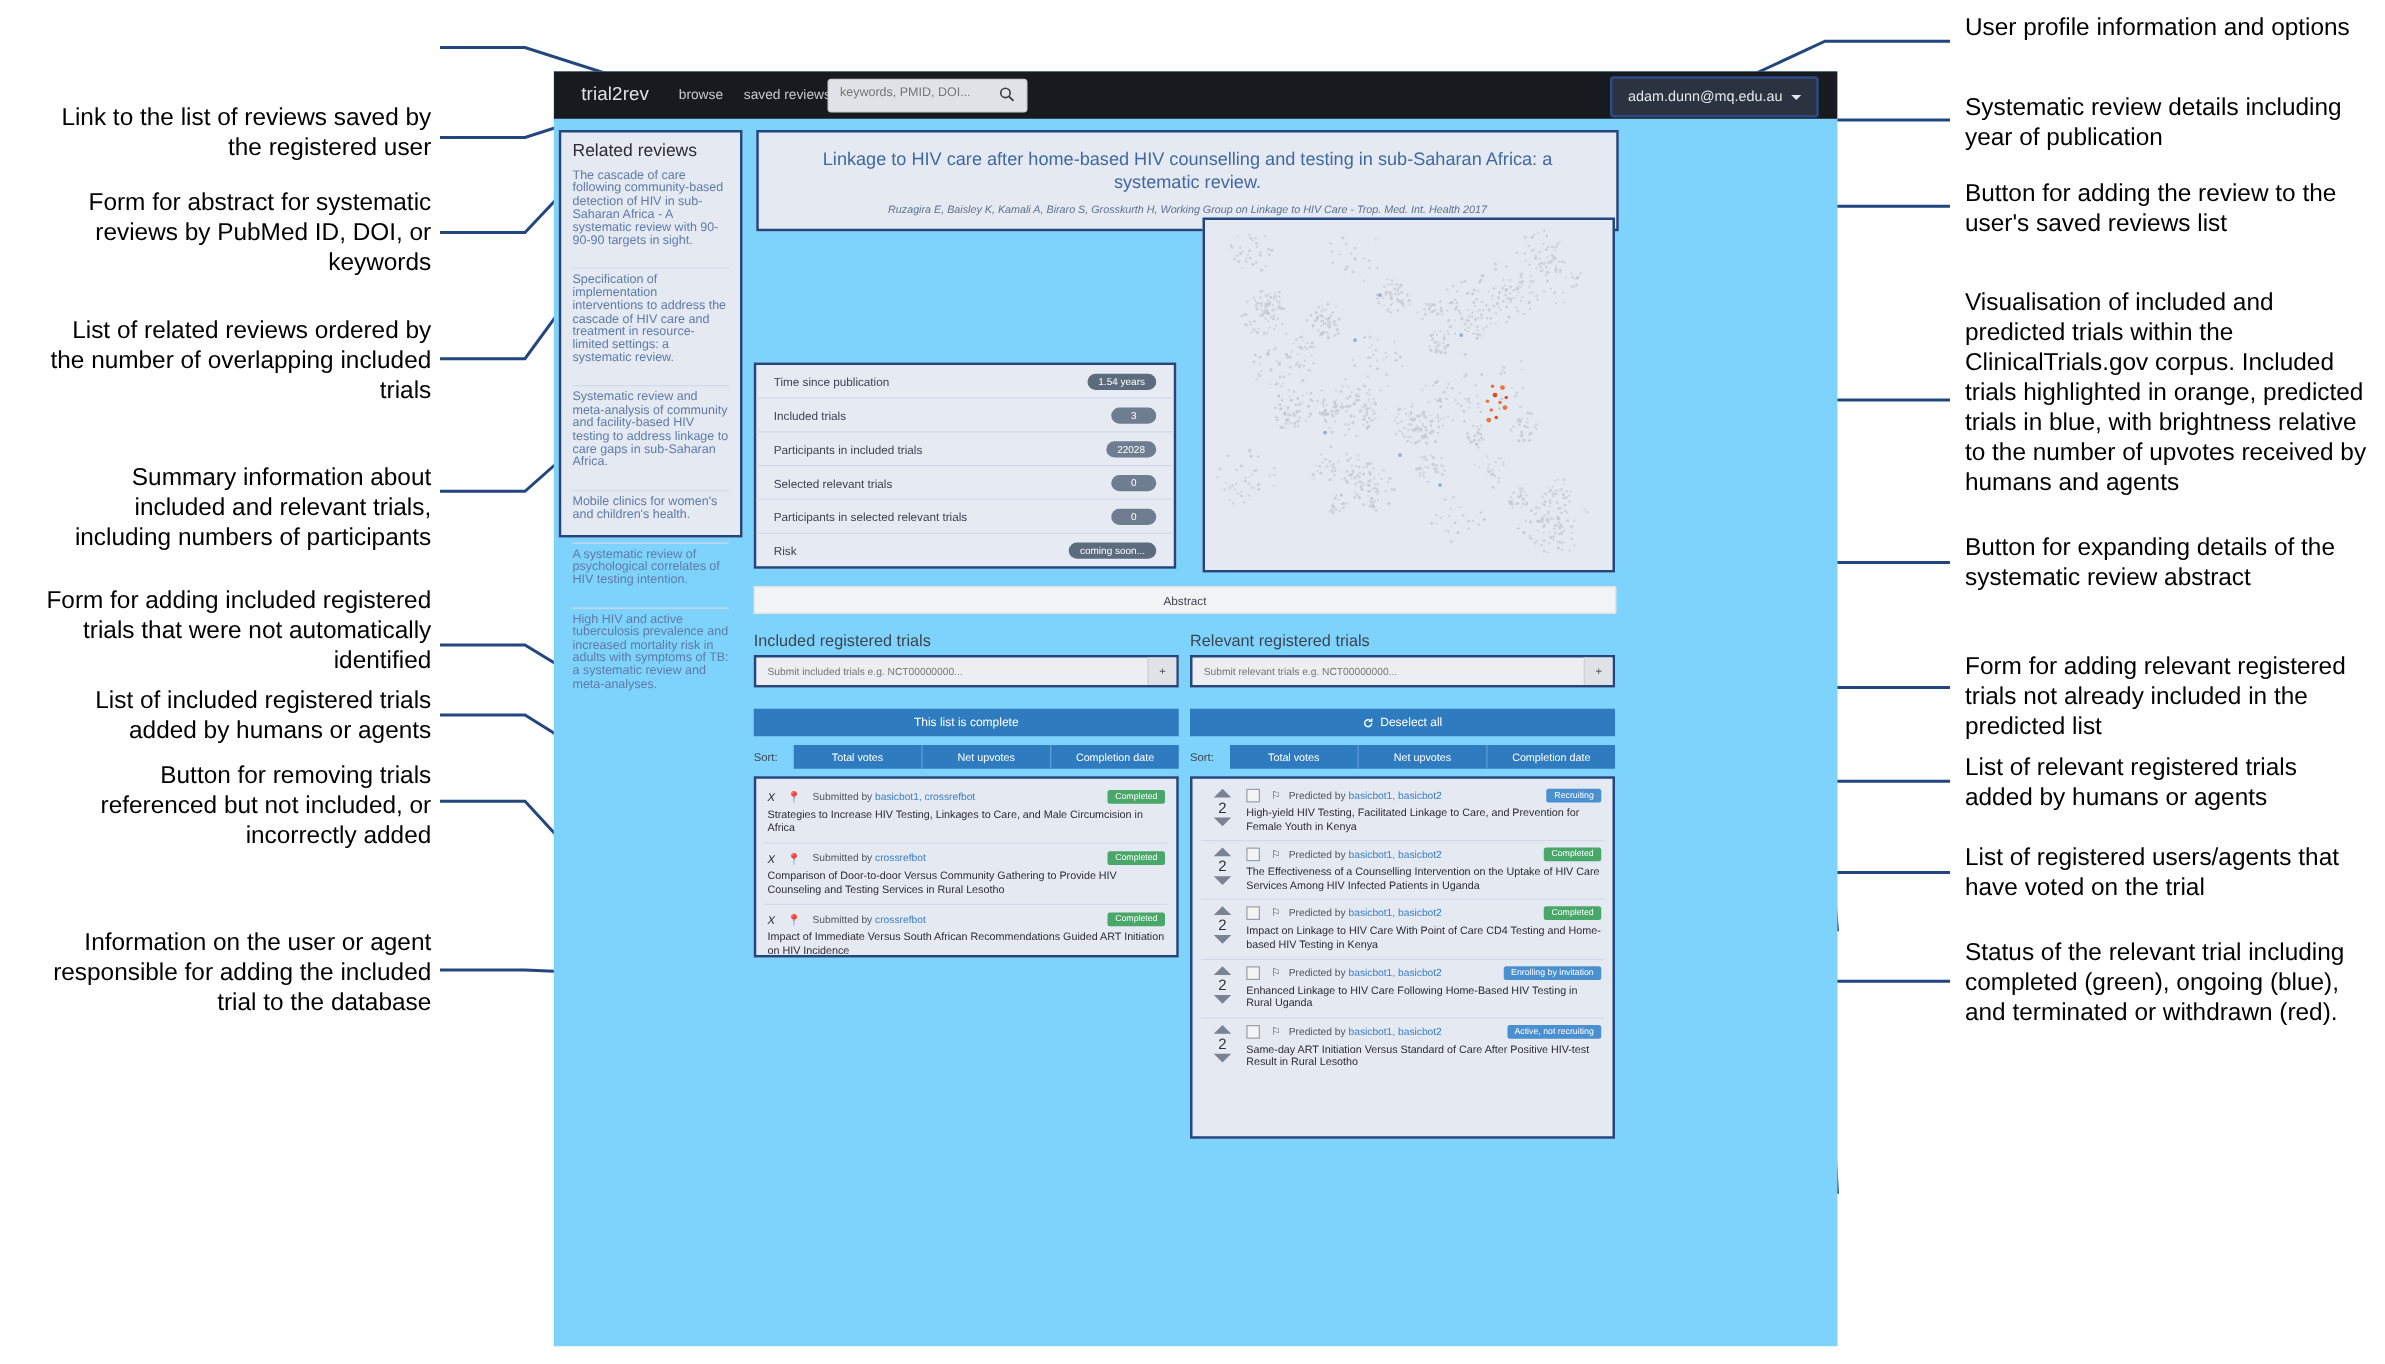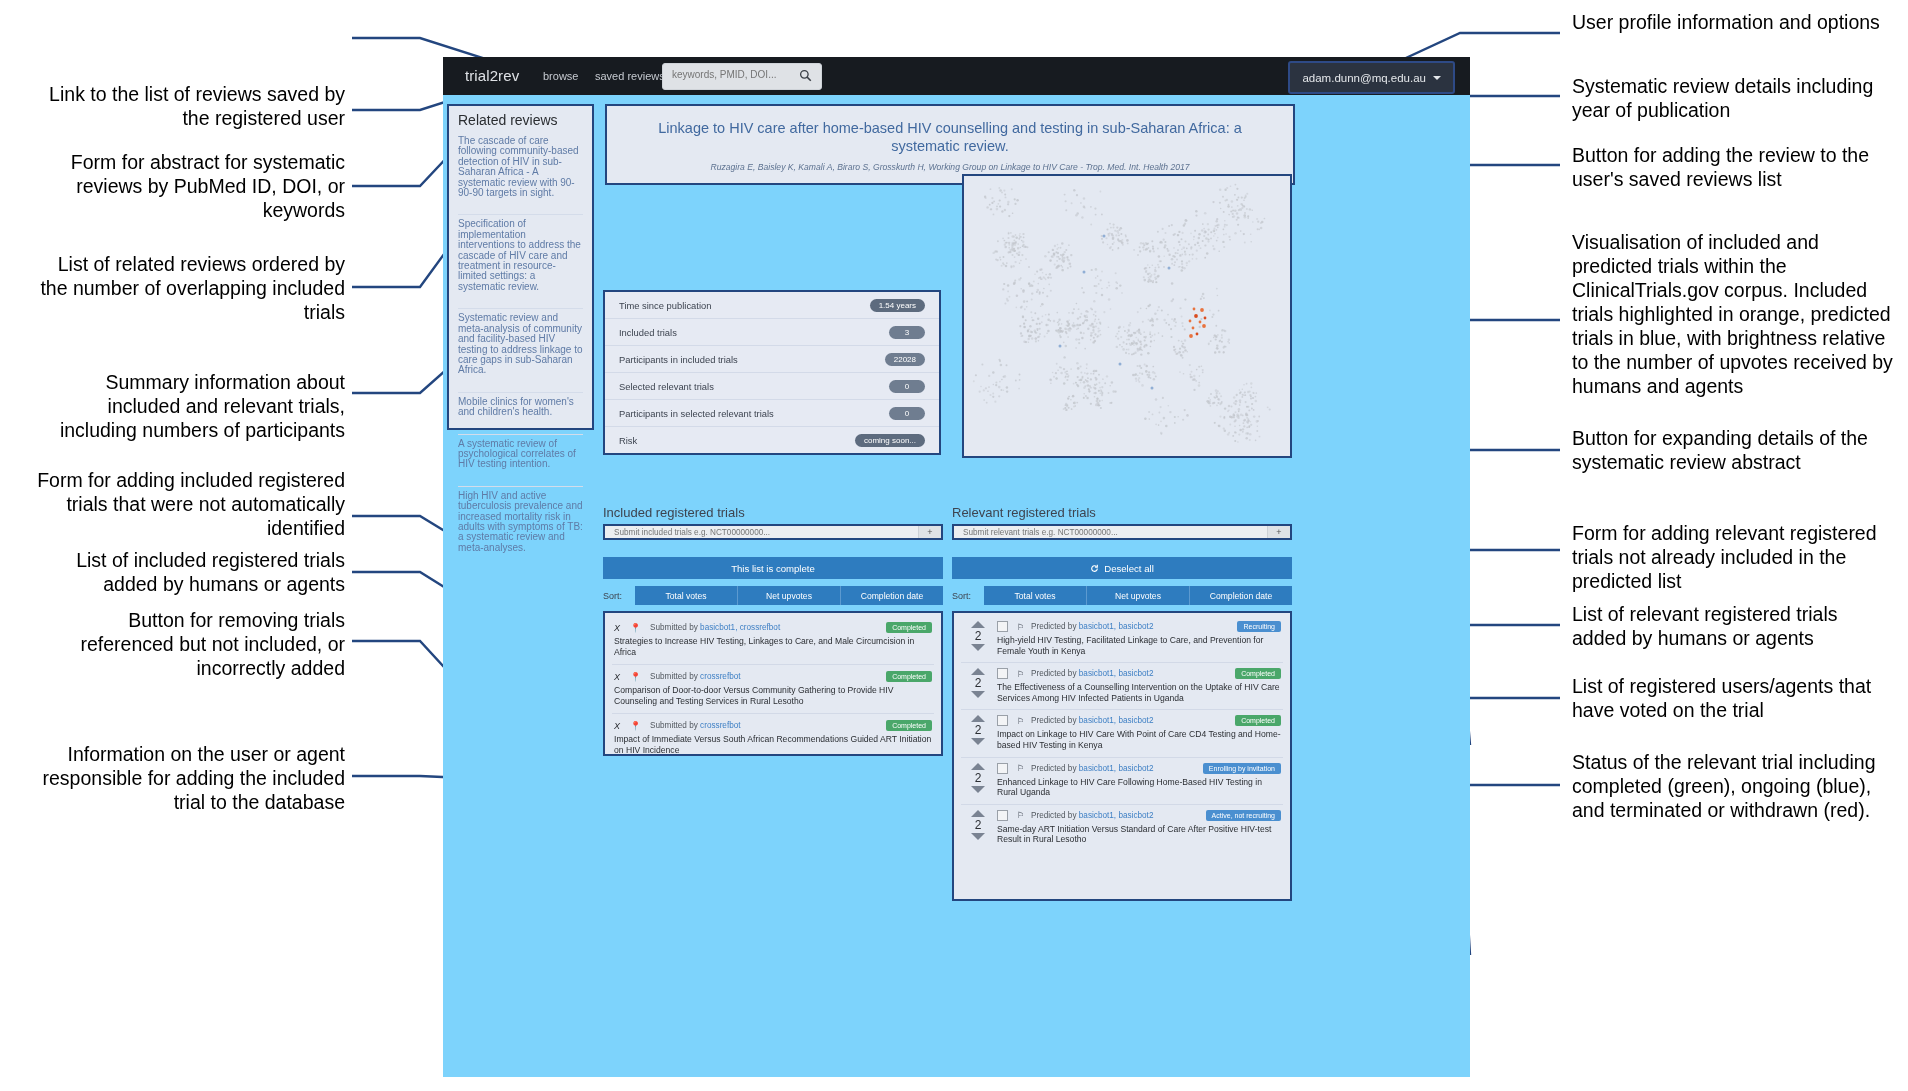--- a/index.html
+++ b/index.html
@@ -51,21 +51,21 @@
   .vis{position:absolute;left:519px;top:117px;width:330px;height:284px;background:#e4e9f2;border:2px solid #23467f;box-sizing:border-box;overflow:hidden;}
 
   
   .abstract{position:absolute;left:160px;top:412px;width:690px;height:22px;background:#f2f3f5;border:1px solid #e2e4e8;box-sizing:border-box;display:flex;align-items:center;justify-content:center;font-size:9.4px;color:#3d4450;}
 
   
   .col{position:absolute;top:448px;width:340px;}
   .col.left{left:160px;}
   .col.right{left:509px;}
   .colhdr{font-size:13px;color:#3d4450;margin-bottom:4px;}
-  .submitbox{position:relative;height:16px;background:#eceef1;border:2px solid #23467f;box-sizing:border-box;display:flex;align-items:center;}
+  .submitbox{position:relative;height:26px;background:#eceef1;border:2px solid #23467f;box-sizing:border-box;display:flex;align-items:center;}
   .submitbox input{flex:1;border:0;background:transparent;padding-left:9px;font-size:8.2px;color:#8b9099;outline:none;font-family:"Liberation Sans",sans-serif;}
   .plusbtn{width:22px;height:100%;background:#dfe2e6;border-left:1px solid #cdd1d6;display:flex;align-items:center;justify-content:center;font-size:9px;color:#555;}
   .bigbtn{margin-top:17px;height:22px;background:#2e7cbf;color:#fff;font-size:9.6px;display:flex;align-items:center;justify-content:center;gap:5px;}
   .sortrow{margin-top:7px;display:flex;align-items:center;gap:0;}
   .sortlbl{font-size:9px;color:#3d4450;width:32px;}
   .sortbtn{flex:1;height:19px;background:#2e7cbf;color:#fff;font-size:8.6px;display:flex;align-items:center;justify-content:center;border-right:1px solid #5c9ad0;}
   .sortbtn:last-child{border-right:0;}
   .listbox{margin-top:6px;background:#e4e9f2;border:2px solid #23467f;box-sizing:border-box;padding:3px 7px;}
 
   
@@ -1590,20 +1590,21 @@
             <circle cx="120" cy="96" r="1.5" fill="#7a9fcd" opacity=".8"></circle>
             <circle cx="156" cy="188" r="1.5" fill="#7a9fcd" opacity=".8"></circle>
             <circle cx="96" cy="170" r="1.5" fill="#7a9fcd" opacity=".8"></circle>
             <circle cx="205" cy="92" r="1.5" fill="#7a9fcd" opacity=".8"></circle>
             <circle cx="188" cy="212" r="1.5" fill="#7a9fcd" opacity=".8"></circle>
             <circle cx="140" cy="60" r="1.5" fill="#7a9fcd" opacity=".8"></circle>
           </g>
       </svg>
     </div>
 
+    <div class="abstract">Abstract</div>
 
     <div class="col left">
       <div class="colhdr">Included registered trials</div>
       <div class="submitbox">
         <input placeholder="Submit included trials e.g. NCT00000000..." style="">
         <div class="plusbtn">+</div>
       </div>
       <div class="bigbtn">This list is complete</div>
       <div class="sortrow">
         <span class="sortlbl">Sort:</span>

